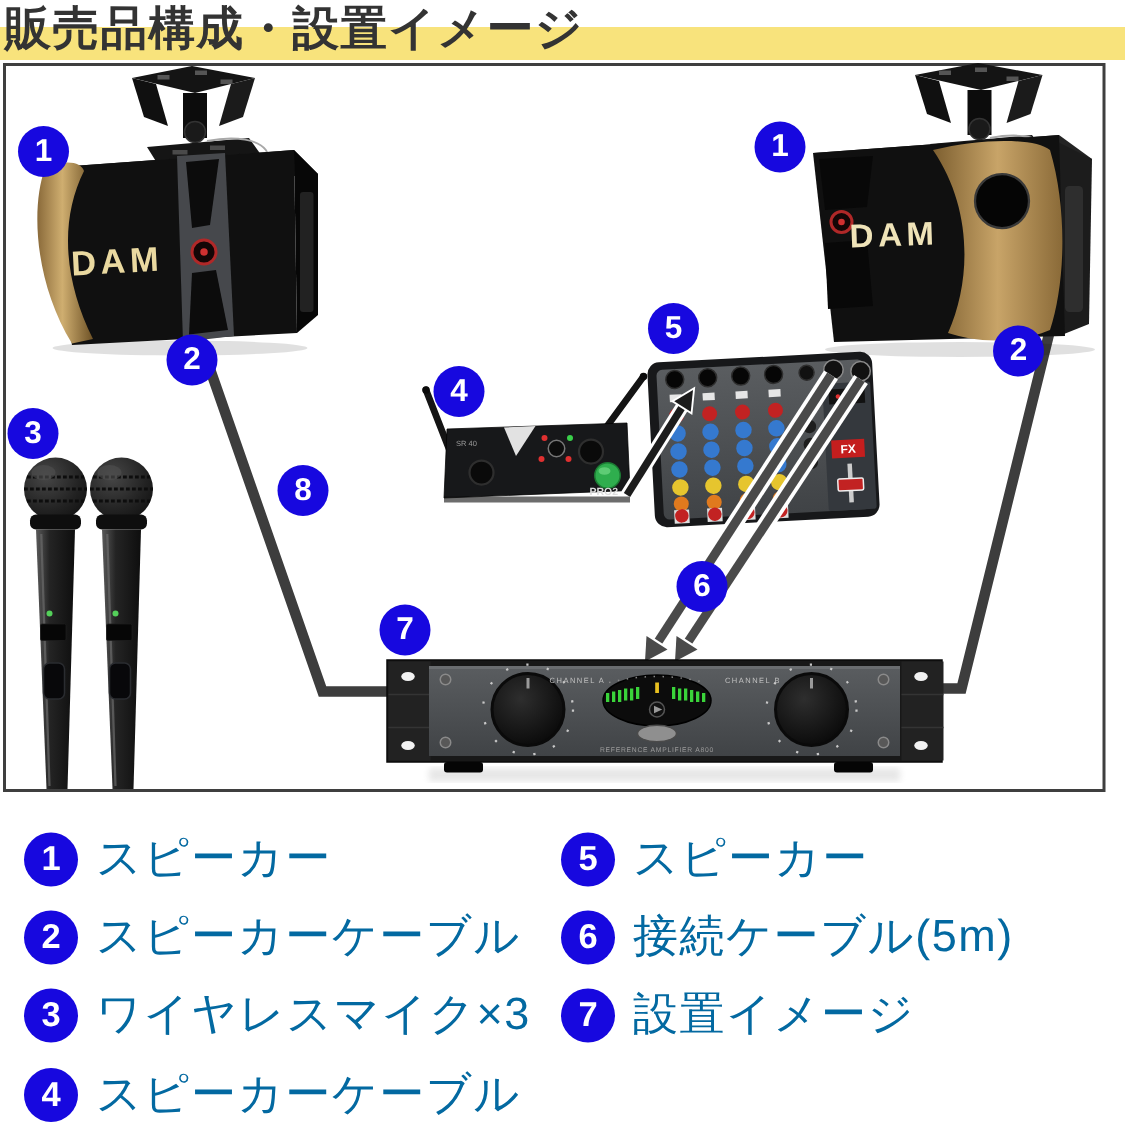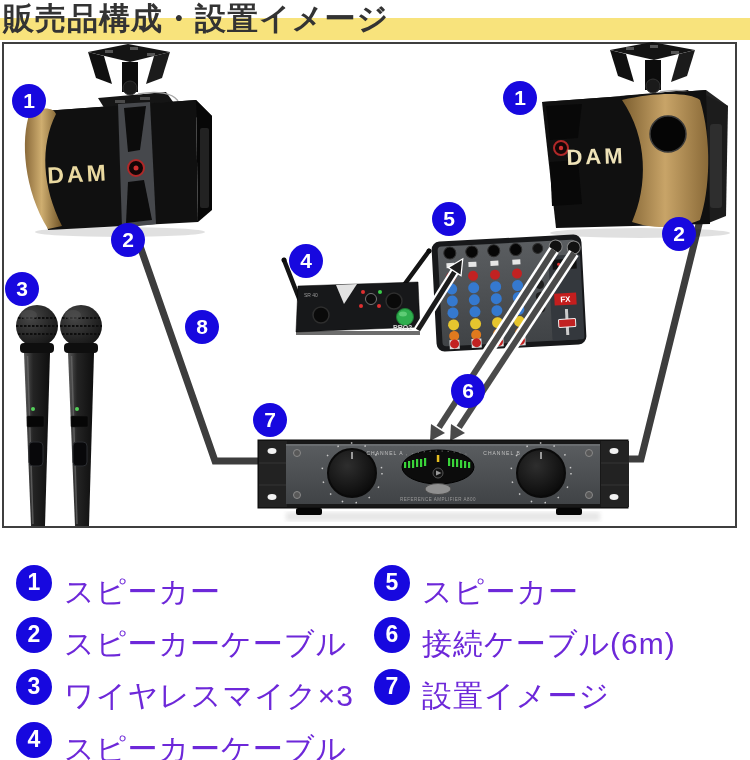--- a/index.html
+++ b/index.html
@@ -10,21 +10,21 @@
     color:#333;letter-spacing:1px;z-index:1;white-space:nowrap;}
   .frame{position:absolute;left:2px;top:42px;width:731px;height:482px;border:2px solid #3f3f3f;background:#fff;z-index:0;}
   svg.scene{position:absolute;left:0;top:0;z-index:2;}
   .badge{position:absolute;width:34px;height:34px;border-radius:50%;background:#1708DF;color:#fff;
     display:flex;align-items:center;justify-content:center;font-size:21px;font-weight:bold;z-index:4;}
   .lrow{position:absolute;display:flex;align-items:center;gap:12px;z-index:3;}
   .lrow.col-l{left:16px;}
   .lrow.col-r{left:374px;}
   .lbadge{width:36px;height:36px;border-radius:50%;background:#1708DF;color:#fff;flex:0 0 36px;
     display:flex;align-items:center;justify-content:center;font-size:23px;font-weight:bold;}
-  .llabel{font-size:30px;color:#6d28d9;letter-spacing:1px;white-space:nowrap;margin-top:20px;}
+  .llabel{font-size:30px;color:#0369a1;letter-spacing:1px;white-space:nowrap;}
 </style>
 </head>
 <body>
 
 <div class="canvas">
 
   <div class="title-band"></div>
   <h1 class="page-title">販売品構成・設置イメージ</h1>
   <div class="frame"></div>
 
@@ -331,20 +331,20 @@
   <div class="lrow col-l" style="top:709px">
     <span class="lbadge">4</span>
     <span class="llabel">スピーカーケーブル</span>
   </div>
   <div class="lrow col-r" style="top:552px">
     <span class="lbadge">5</span>
     <span class="llabel">スピーカー</span>
   </div>
   <div class="lrow col-r" style="top:604px">
     <span class="lbadge">6</span>
-    <span class="llabel">接続ケーブル(6m)</span>
+    <span class="llabel">接続ケーブル(5m)</span>
   </div>
   <div class="lrow col-r" style="top:656px">
     <span class="lbadge">7</span>
     <span class="llabel">設置イメージ</span>
   </div>
 
 </div>
 
 </body></html>

